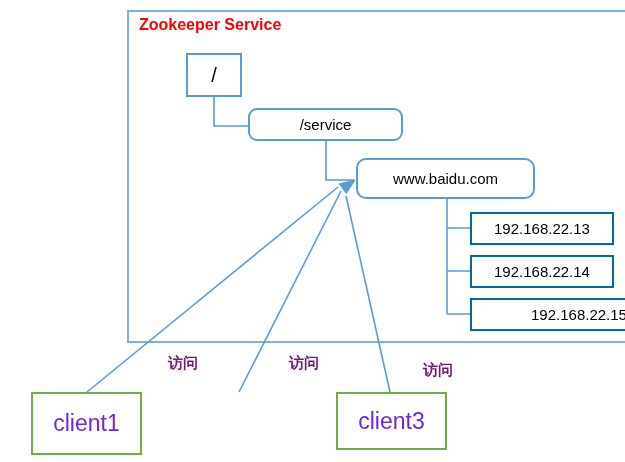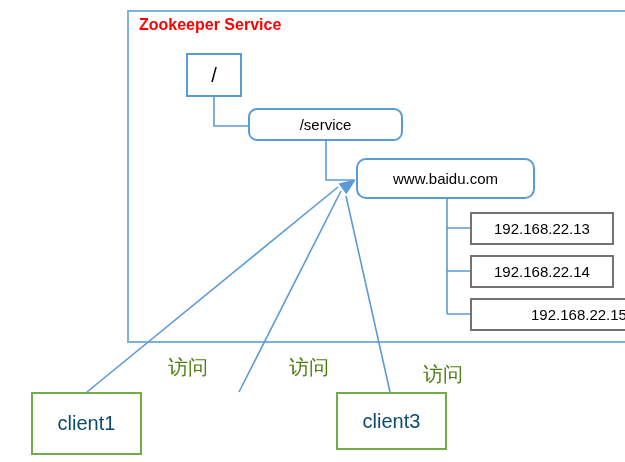--- a/index.html
+++ b/index.html
@@ -56,45 +56,46 @@
     border: 2px solid #5B9BD5;
     border-radius: 9px;
   }
   .node-domain {
     left: 332px; top: 158px; width: 175px; height: 37px;
     border: 2px solid #5B9BD5;
     border-radius: 10px;
   }
   .node-ip {
     left: 446px; width: 140px; height: 29px;
-    border: 2px solid #737373;
+    border: 2px solid #0369a1;
   }
   .node-ip-1 { top: 212px; }
   .node-ip-2 { top: 255px; }
   .node-ip-3 { top: 298px; padding-left: 37px; }
   .client-box {
     position: absolute;
     display: flex;
     align-items: center;
     justify-content: center;
     border: 2px solid #70AD47;
     background: #ffffff;
-    color: #0c4a6e;
-    font-size: 20px;
+    color: #6d28d9;
+    font-size: 23px;
     box-sizing: content-box;
     white-space: nowrap;
   }
   .client-1 { left: 7px;   top: 392px; width: 107px; height: 59px; }
   .client-2 { left: 161px; top: 392px; width: 103px; height: 56px; }
   .client-3 { left: 312px; top: 392px; width: 107px; height: 54px; }
   .access-label {
     position: absolute;
-    font-size: 20px;
-    color: #4d7c0f;
+    font-size: 15px;
+    color: #701a75;
     white-space: nowrap;
+    font-weight: bold;
   }
   .access-1 { left: 144px; top: 354px; }
   .access-2 { left: 265px; top: 354px; }
   .access-3 { left: 399px; top: 361px; }
   .lines-overlay {
     position: absolute;
     left: 0; top: 0;
     width: 625px;
     height: 462px;
     pointer-events: none;

